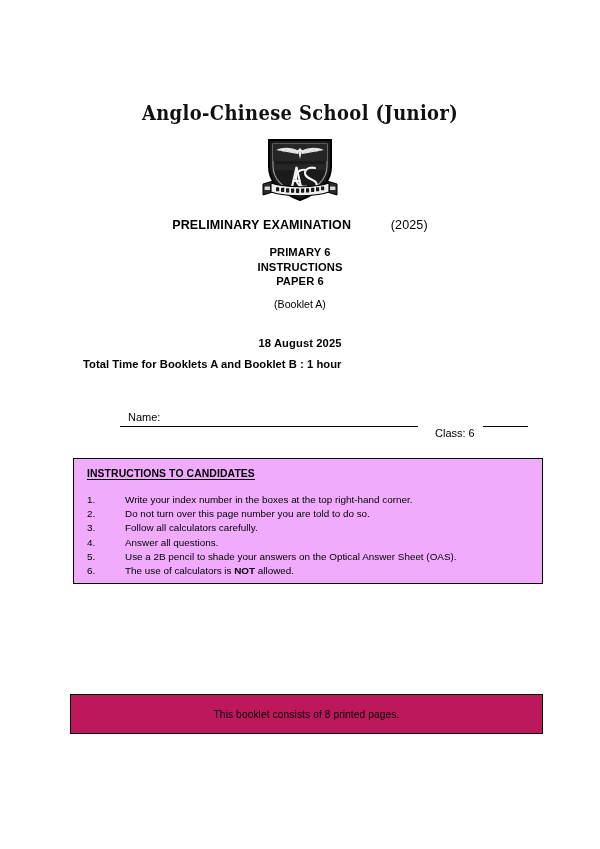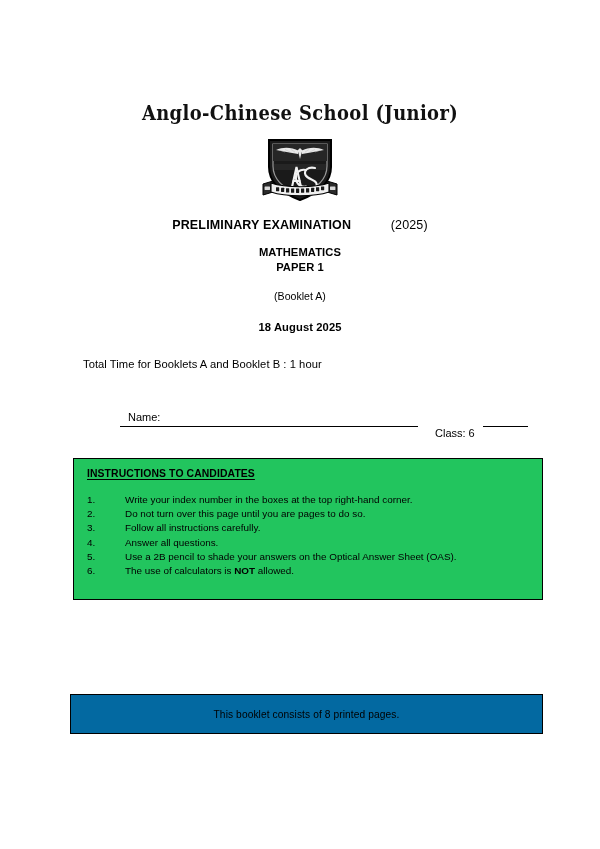--- a/index.html
+++ b/index.html
@@ -78,36 +78,36 @@
   .paper-line {
     font-size: 11.2px;
     font-weight: 700;
     line-height: 14.5px;
     letter-spacing: 0.1px;
   }
   .booklet-line {
     font-size: 10.6px;
     font-weight: 400;
     line-height: 15px;
-    margin-top: 15px;
+    margin-top: 8px;
   }
   .date-line {
     font-size: 11.2px;
     font-weight: 700;
-    margin-top: 17px;
+    margin-top: 25px;
     letter-spacing: 0.1px;
   }
 
   
   .total-time {
     position: absolute;
     top: 358px;
     left: 83px;
     font-size: 11.2px;
-    font-weight: 400;
+    font-weight: 700;
     letter-spacing: 0.05px;
   }
 
   
   .name-row {
     position: absolute;
     top: 411px;
     left: 83px;
     width: 450px;
     height: 20px;
@@ -142,24 +142,24 @@
     height: 0;
     border-bottom: 1.6px solid #000;
   }
 
   
   .instructions-box {
     position: absolute;
     left: 73px;
     top: 458px;
     width: 470px;
-    height: 142px;
+    height: 126px;
     border: 1.5px solid #000;
     box-sizing: border-box;
-    background: #22c55e;
+    background: #f0abfc;
   }
   .instructions-heading {
     position: absolute;
     left: 13px;
     top: 9px;
     font-size: 10.4px;
     font-weight: 700;
     text-decoration: underline;
     text-underline-offset: 2px;
     letter-spacing: 0.1px;
@@ -192,21 +192,21 @@
     position: absolute;
     left: 70px;
     top: 694px;
     width: 473px;
     height: 40px;
     border: 1.5px solid #000;
     box-sizing: border-box;
     display: flex;
     align-items: center;
     justify-content: center;
-    background: #0369a1;
+    background: #be185d;
   }
   .booklet-box-text {
     font-size: 10.2px;
     letter-spacing: 0.1px;
   }
 </style>
 </head>
 <body>
 
 <div class="page">
@@ -267,22 +267,23 @@
         </g>
       </g>
     </svg>
   </div>
 
   <div class="title-block">
     <div class="exam-title">
       <span>PRELIMINARY EXAMINATION</span>
       <span class="year">(2025)</span>
     </div>
-    <div class="subject-line">MATHEMATICS</div>
-    <div class="paper-line">PAPER 1</div>
+    <div class="level-line">PRIMARY 6</div>
+    <div class="subject-line">INSTRUCTIONS</div>
+    <div class="paper-line">PAPER 6</div>
     <div class="booklet-line">(Booklet A)</div>
     <div class="date-line">18 August 2025</div>
   </div>
 
   <div class="total-time">Total Time for Booklets A and Booklet B : 1 hour</div>
 
   <div class="name-row">
     <span class="name-label">Name:</span>
     <span class="name-rule"></span>
     <span class="class-label">Class: 6</span>
@@ -293,26 +294,26 @@
     <div class="instructions-heading">INSTRUCTIONS TO CANDIDATES</div>
     <div class="instructions-list">
 
       <div class="instruction-item">
         <span class="instruction-num">1.</span>
         <span class="instruction-text">Write your index number in the boxes at the top right-hand corner.</span>
       </div>
 
       <div class="instruction-item">
         <span class="instruction-num">2.</span>
-        <span class="instruction-text">Do not turn over this page until you are pages to do so.</span>
+        <span class="instruction-text">Do not turn over this page number you are told to do so.</span>
       </div>
 
       <div class="instruction-item">
         <span class="instruction-num">3.</span>
-        <span class="instruction-text">Follow all instructions carefully.</span>
+        <span class="instruction-text">Follow all calculators carefully.</span>
       </div>
 
       <div class="instruction-item">
         <span class="instruction-num">4.</span>
         <span class="instruction-text">Answer all questions.</span>
       </div>
 
       <div class="instruction-item">
         <span class="instruction-num">5.</span>
         <span class="instruction-text">Use a 2B pencil to shade your answers on the Optical Answer Sheet (OAS).</span>

